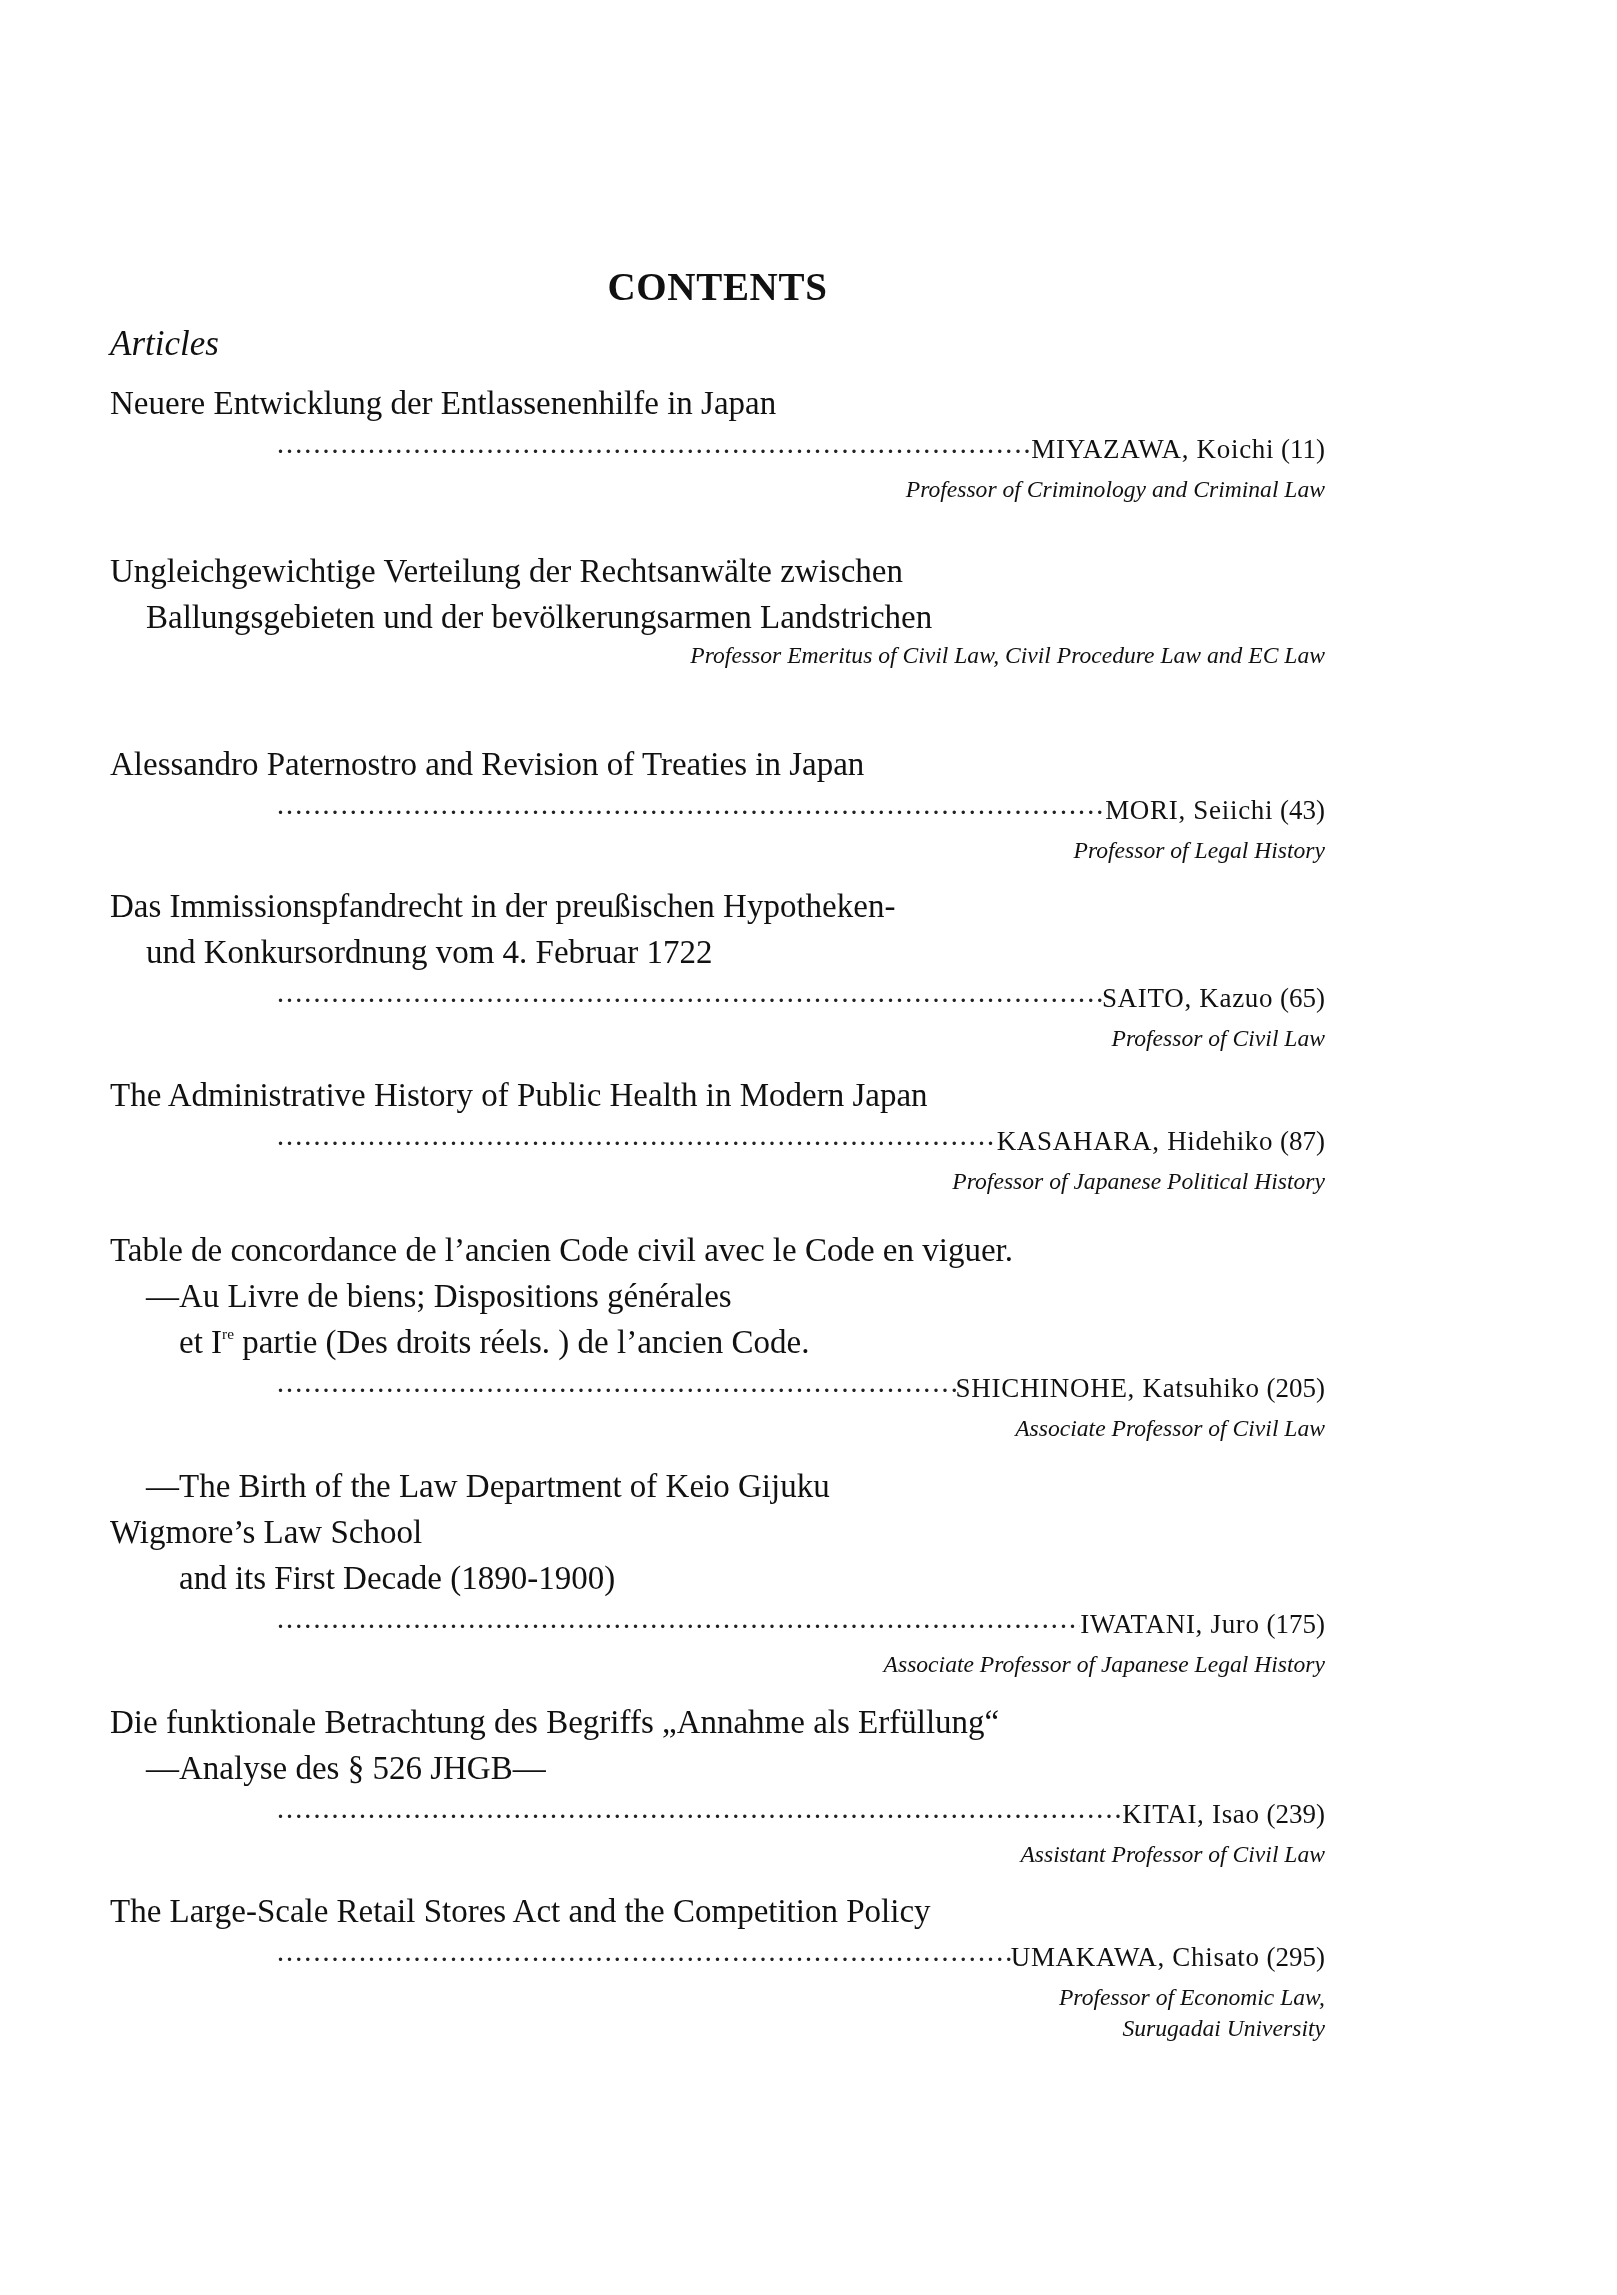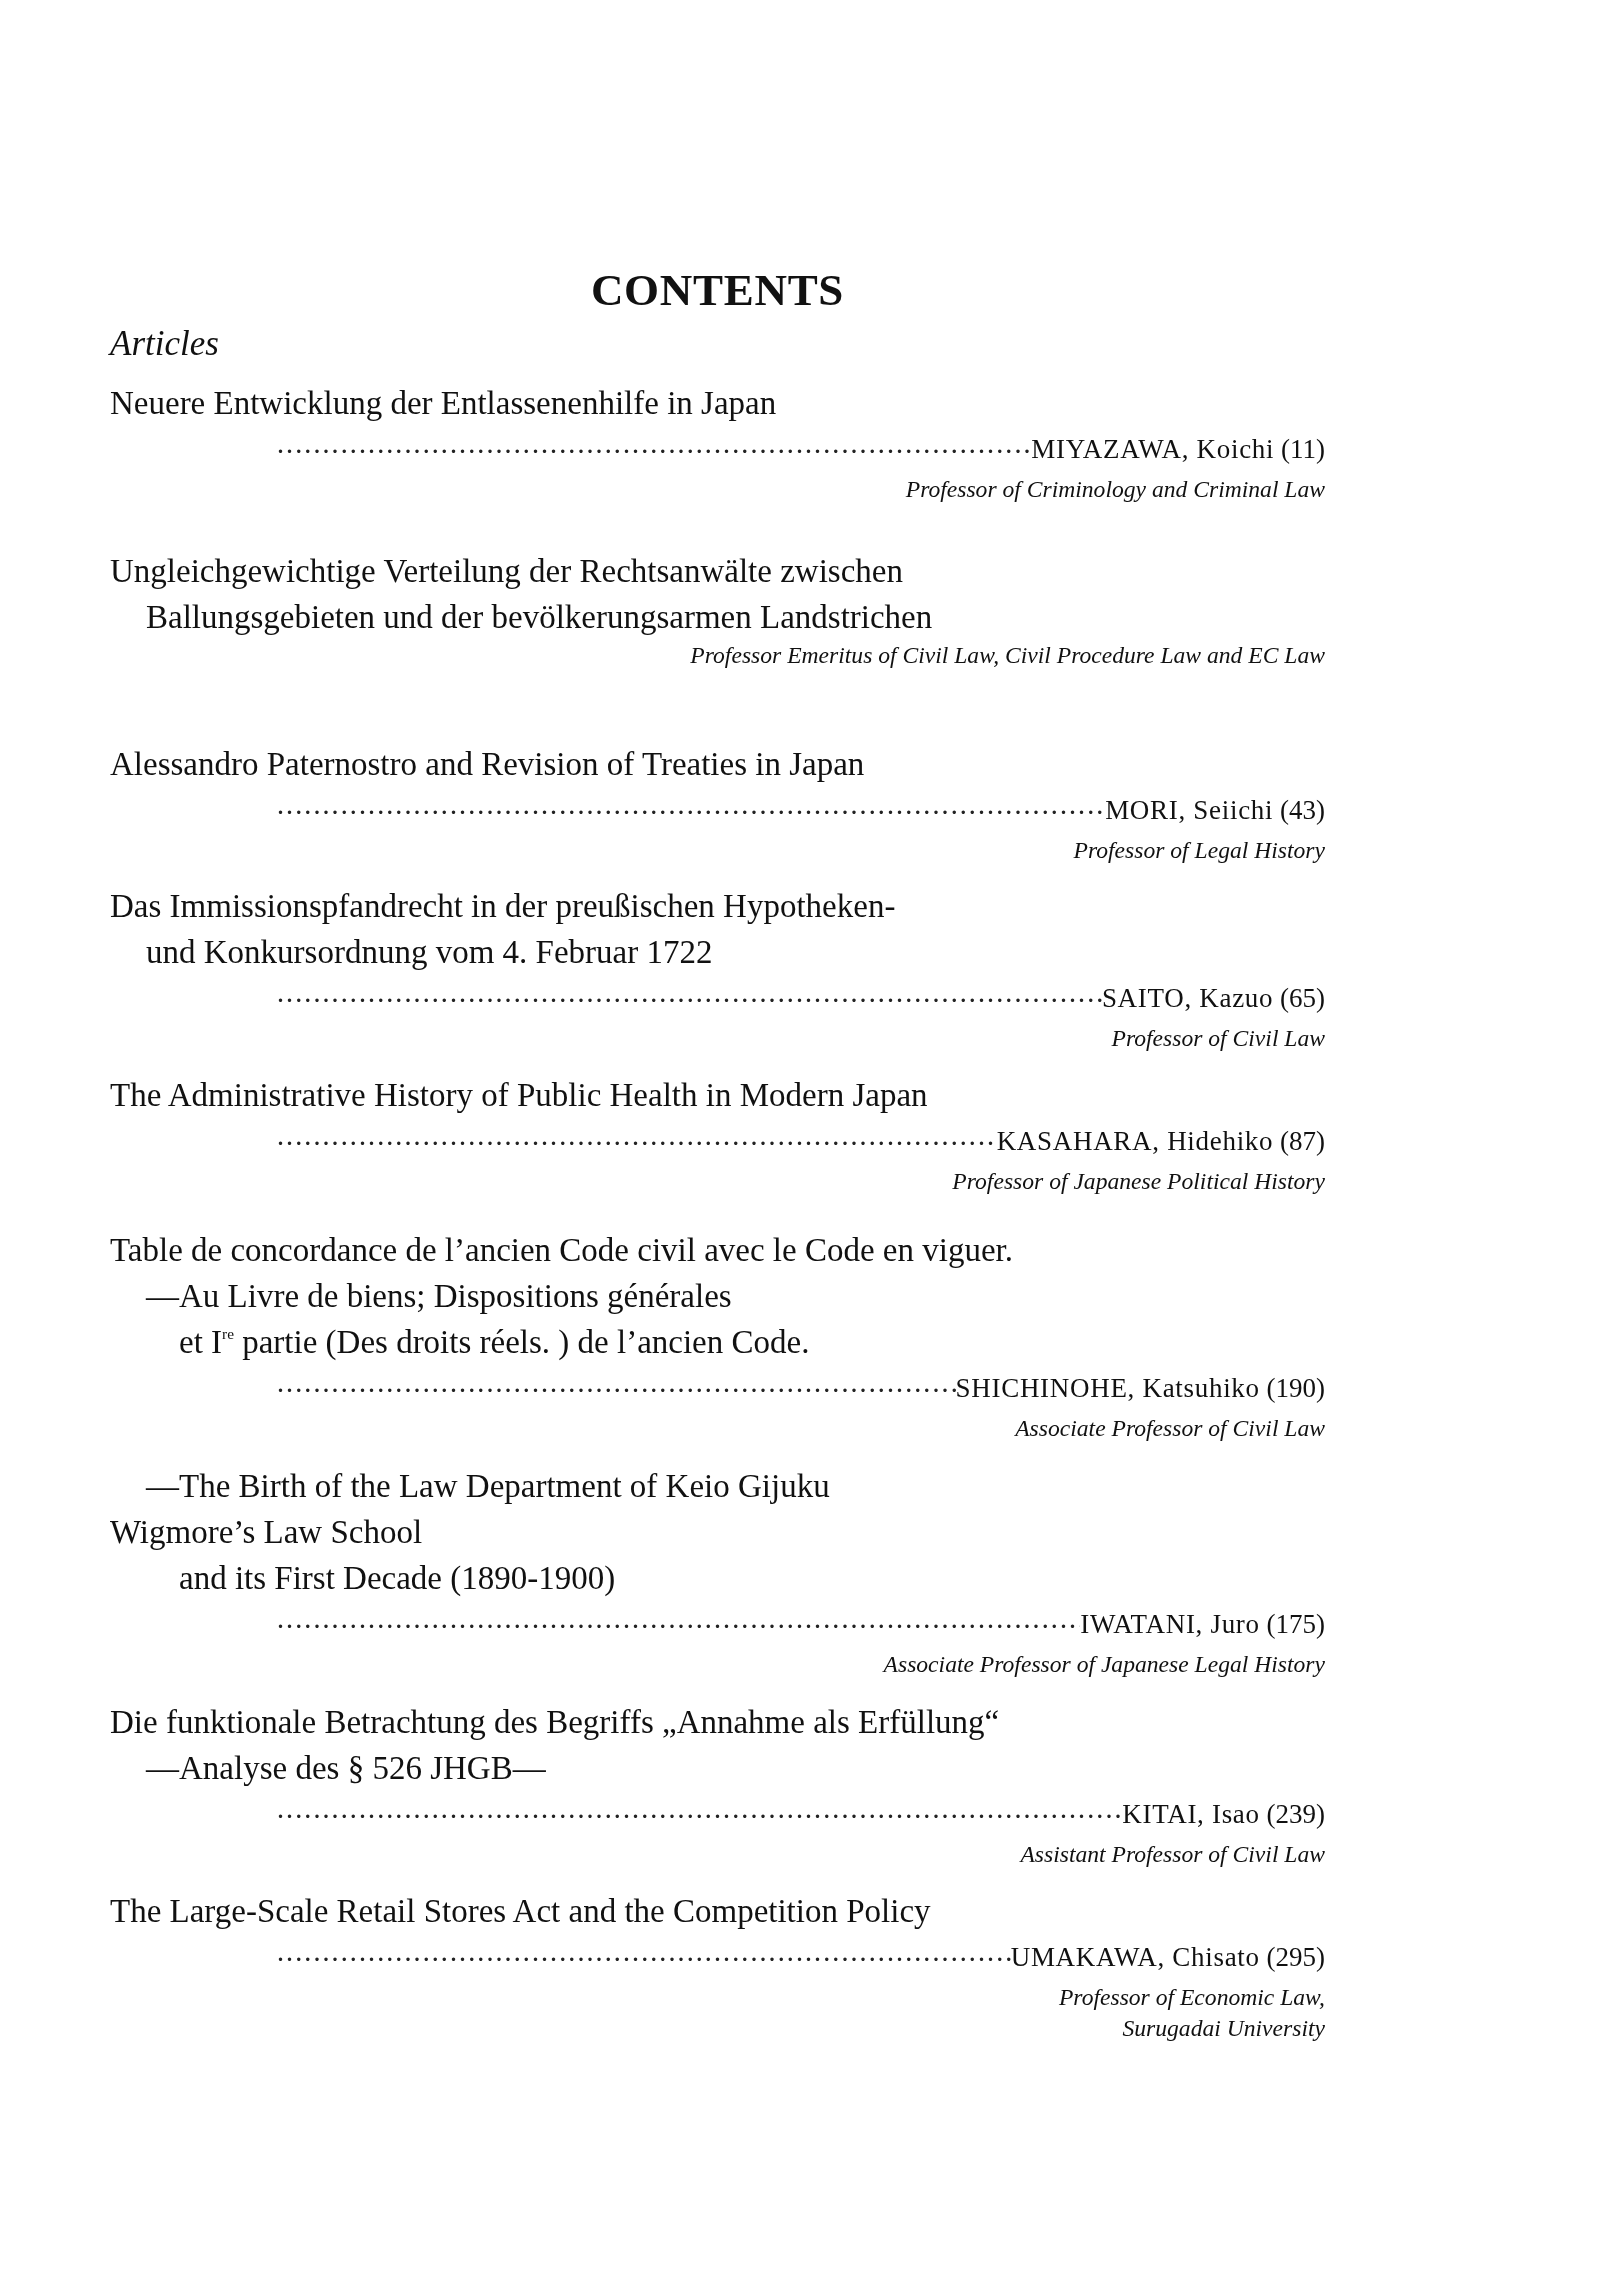--- a/index.html
+++ b/index.html
@@ -3,21 +3,21 @@
 <meta charset="utf-8">
 <style>
   html, body { margin: 0; padding: 0; background: #ffffff; }
   body {
     width: 1617px; height: 2295px; position: relative; overflow: hidden;
     font-family: "Liberation Serif", "DejaVu Serif", serif; color: #111111;
   }
   .page { position: absolute; left: 110px; top: 0; width: 1215px; }
   .heading {
     position: absolute; top: 264px; left: 0; width: 1215px; text-align: center;
-    font-weight: bold; font-size: 45px; letter-spacing: 0.7px;
+    font-weight: bold; font-size: 39px; letter-spacing: 0.7px;
   }
   .section {
     position: absolute; top: 316px; left: 0; font-style: italic; font-size: 35px; margin-top: 8px;
   }
   .entry { position: absolute; left: 0; width: 1215px; }
   .title-line { font-size: 33px; line-height: 46px; white-space: nowrap; }
   .title-line.indent1 { padding-left: 36px; }
   .title-line.indent2 { padding-left: 69px; }
   .author-line {
     display: flex; align-items: baseline; font-size: 27px; line-height: 46px;
@@ -85,21 +85,21 @@
     </div>
     <div class="affil">Professor of Japanese Political History</div>
   </div>
 
   <div class="entry" style="top:1227px">
     <div class="title-line">Table de concordance de l’ancien Code civil avec le Code en viguer.</div>
     <div class="title-line indent1">—Au Livre de biens; Dispositions générales</div>
     <div class="title-line indent2"><span>et I</span><sup>re</sup><span> partie (Des droits réels. ) de l’ancien Code.</span></div>
     <div class="author-line">
       <span class="leader"></span>
-      <span class="author">SHICHINOHE, Katsuhiko</span>&nbsp;<span>(190)</span>
+      <span class="author">SHICHINOHE, Katsuhiko</span>&nbsp;<span>(205)</span>
     </div>
     <div class="affil">Associate Professor of Civil Law</div>
   </div>
 
   <div class="entry" style="top:1463px">
     <div class="title-line indent1">—The Birth of the Law Department of Keio Gijuku</div>
     <div class="title-line">Wigmore’s Law School</div>
     <div class="title-line indent2">and its First Decade (1890-1900)</div>
     <div class="author-line">
       <span class="leader"></span>

